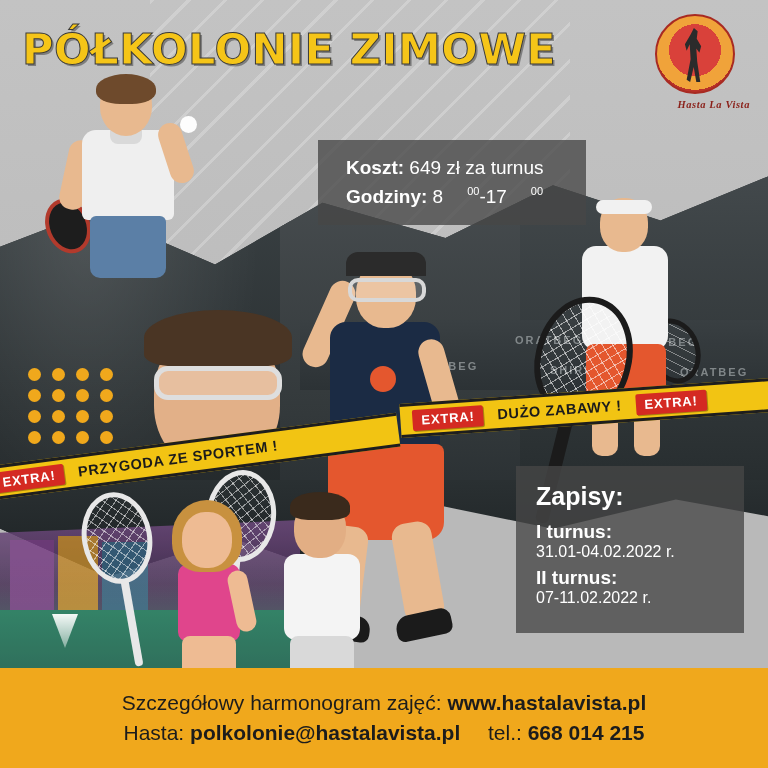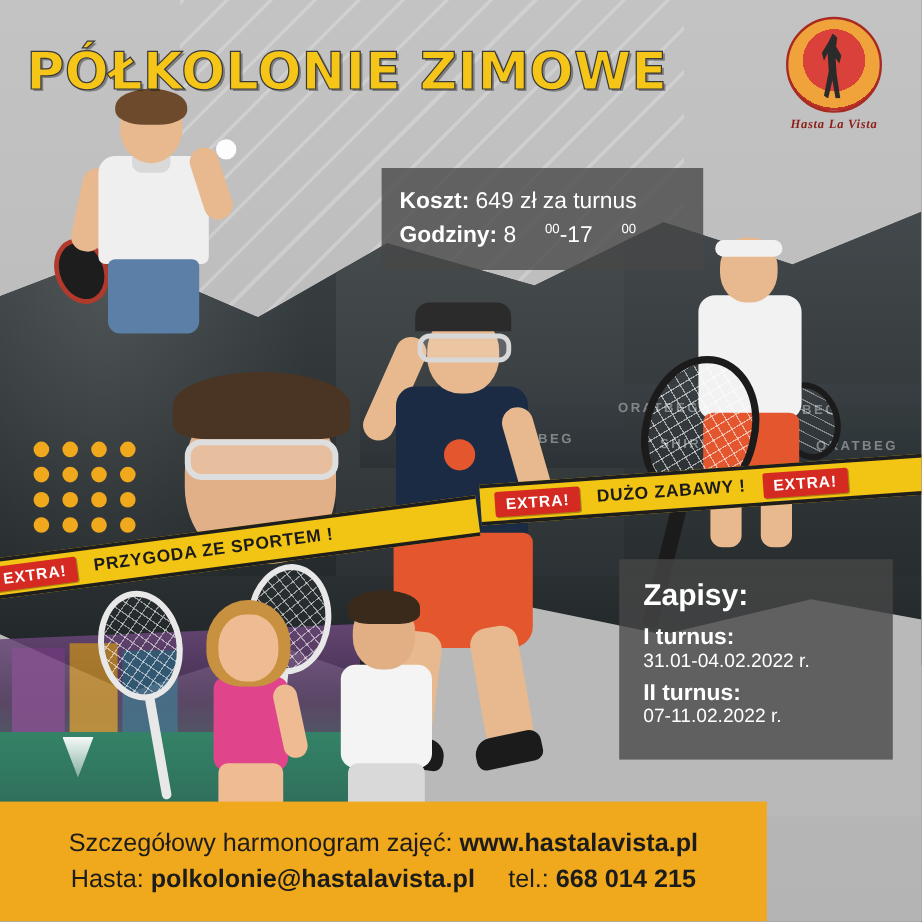--- a/index.html
+++ b/index.html
@@ -95,32 +95,32 @@
     background: #b9b9b9;
     clip-path: polygon(0% 34%, 8% 24%, 20% 36%, 34% 22%, 48% 34%, 62% 20%, 78% 32%, 92% 20%, 100% 30%,
                        100% 100%, 0% 100%);
   }
   .grey-torn-bottom.right-only {
     clip-path: polygon(40% 30%, 56% 16%, 72% 28%, 88% 14%, 100% 22%, 100% 100%, 40% 100%);
   }
 
   
   .header-title {
-    position: absolute; left: 22px; top: 35px;
+    position: absolute; left: 22px; top: 24px;
     font-size: 43px; font-weight: 700; letter-spacing: .5px;
     color: #f5c518;
     -webkit-text-stroke: 1px #3a3a3a;
     text-shadow: 2px 2px 0 rgba(0,0,0,.35);
     font-family: "DejaVu Sans", sans-serif;
   }
 
   
   .logo {
     position: absolute; right: 18px; top: 14px; width: 110px; height: 108px;
-    text-align: center;
+    text-align: right;
   }
   .logo-circle {
     position: relative; width: 80px; height: 80px; margin: 0 auto;
     border-radius: 50%;
     background: radial-gradient(circle at 50% 45%, #d9413a 0 46%, #f0a33a 46% 70%, #b93229 70% 100%);
     border: 2px solid #a82a22;
     overflow: hidden;
   }
   .logo-circle .fig {
     position: absolute; left: 50%; top: 12px; transform: translateX(-50%);
@@ -136,21 +136,21 @@
   
   .dots {
     position: absolute; left: 28px; top: 368px;
     display: grid; grid-template-columns: repeat(4, 16px); gap: 8px;
   }
   .dots i { display: block; width: 13px; height: 13px; border-radius: 50%; background: #f0a81c; }
 
   
   .info-box {
     position: absolute; background: rgba(70,70,70,.78); color: #fff;
-    padding: 14px 15px;
+    padding: 14px 28px;
   }
   .box-cost { left: 318px; top: 140px; width: 268px; }
   .box-cost .row { font-size: 19px; line-height: 1.5; white-space: nowrap; }
   .box-cost .row b { font-weight: 700; }
   .sup { font-size: 11px; vertical-align: super; margin-left: 24px; }
 
   .box-terms { right: 24px; top: 466px; width: 228px; padding: 16px 20px 20px; }
   .box-terms .t-title { font-size: 25px; font-weight: 700; margin-bottom: 10px; }
   .box-terms .t-label { font-size: 19px; font-weight: 700; }
   .box-terms .t-date { font-size: 16px; margin-bottom: 6px; }
@@ -242,21 +242,21 @@
                 repeating-linear-gradient(-45deg, rgba(255,255,255,.5) 0 1px, rgba(255,255,255,0) 1px 8px); }
   .badminton .stick { position: absolute; left: 31px; top: 88px; width: 8px; height: 88px; background: #e8e8e8; border-radius: 4px; }
   .b1 { left: 82px; top: 492px; transform: rotate(-10deg); }
   .b2 { left: 206px; top: 470px; transform: rotate(6deg); }
   .shuttle { position: absolute; left: 52px; top: 614px; width: 26px; height: 34px;
     background: linear-gradient(180deg, rgba(255,255,255,.95), rgba(255,255,255,.4));
     clip-path: polygon(50% 100%, 0 0, 100% 0); }
 
   
   .footer {
-    position: absolute; left: 0; bottom: 0; width: 639px; height: 100px;
+    position: absolute; left: 0; bottom: 0; width: 768px; height: 100px;
     background: #f0a81c; color: #1c1c1c;
     display: flex; flex-direction: column; align-items: center; justify-content: center;
     gap: 6px;
   }
   .footer .line1 { font-size: 21px; }
   .footer .line1 b { font-weight: 700; }
   .footer .line2 { font-size: 21px; }
   .footer .line2 b { font-weight: 700; }
   .footer .sep { display: inline-block; width: 16px; }
 </style>

